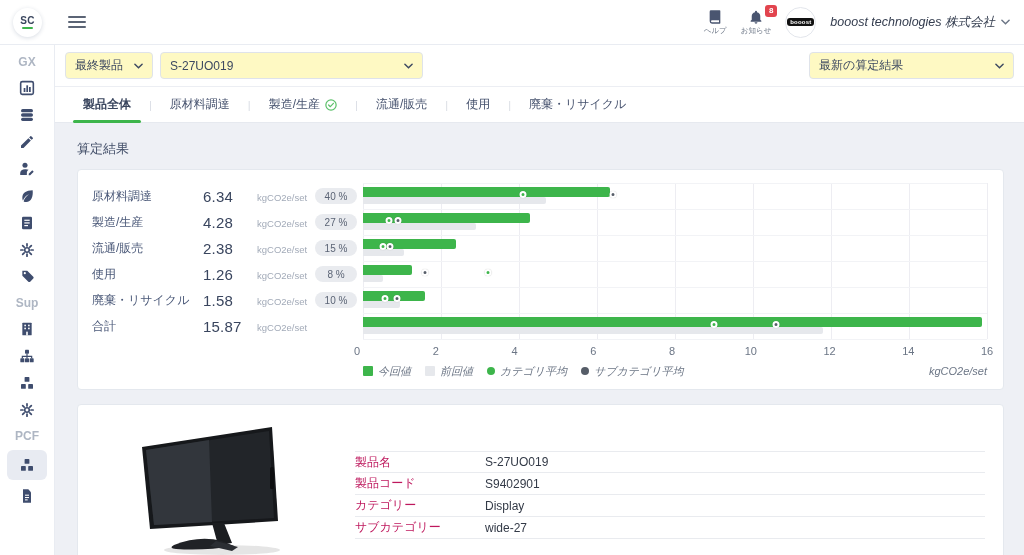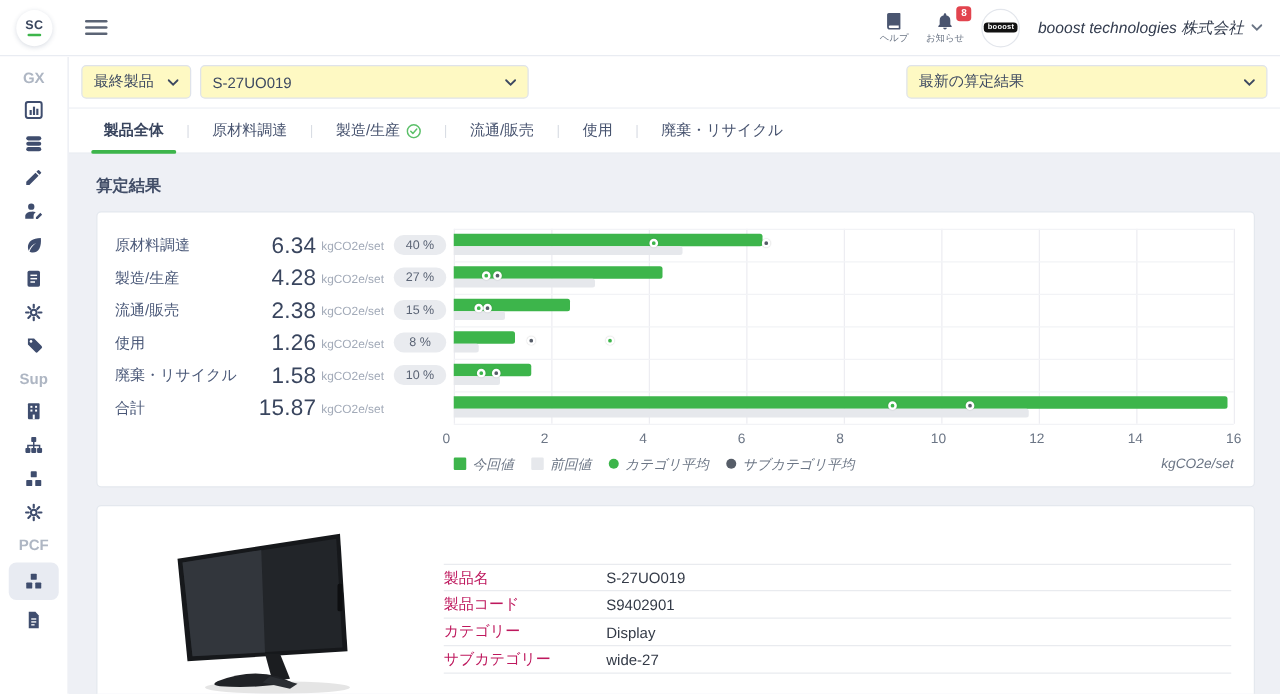--- a/index.html
+++ b/index.html
@@ -29,43 +29,43 @@
   .side-item svg { width:16px; height:16px; }
   .side-item.active { background:#e8ebf2; height:30px; margin:2px 0; }
 
   
   .main { position:absolute; top:45px; left:55px; right:0; bottom:0; overflow:hidden; background:#eef0f5; }
   .filterbar { background:#fff; display:flex; align-items:center; padding:7px 10px; border-bottom:1px solid #eceef3; }
   .select { height:27px; border:1px solid #dfe3ea; border-radius:4px; background:#fef9c3; display:flex; align-items:center; padding:0 9px; color:#3d4961; font-size:12px; cursor:pointer; }
   .select .caret { margin-left:auto; padding-left:10px; }
   .sel-type { width:88px; }
   .sel-product { width:263px; margin-left:7px; }
-  .sel-result { width:289px; margin-left:auto; }
+  .sel-result { width:205px; margin-left:auto; }
   .caret svg { width:9px; height:6px; display:block; }
 
   .tabbar { background:#fff; display:flex; align-items:center; padding:0 10px; height:36px; border-bottom:1px solid #e6e9ef; }
   .tab { padding:0 18px; height:36px; display:flex; align-items:center; gap:5px; color:#46526e; cursor:pointer; position:relative; font-size:12px; }
   .tab.active { color:#39455e; font-weight:bold; }
   .tab.active::after { content:""; position:absolute; left:8px; right:8px; bottom:0; height:3px; background:#3db54b; border-radius:2px; }
   .tab-sep { color:#d9dde4; font-size:11px; }
   .tab .chk { width:12px; height:12px; }
 
   .content { padding:12px 20px 0 22px; }
   .sec-head { display:flex; align-items:center; height:28px; }
-  .sec-title { font-size:13px; font-weight:bold; color:#424e68; }
+  .sec-title { font-size:13px; font-weight:normal; color:#424e68; }
   .confirm-btn { margin-left:auto; background:#3db54b; color:#fff; border:none; border-radius:4px; font-size:12px; padding:6px 11px; display:flex; align-items:center; gap:5px; cursor:pointer; font-family:inherit; }
   .confirm-btn svg { width:11px; height:9px; }
 
   .card { background:#fff; border:1px solid #e4e8ee; border-radius:4px; margin-top:6px; }
   .chart-card { padding:13px 16px 8px 14px; }
   .chart-wrap { display:flex; }
   .chart-left { width:265px; flex:none; }
   .cl-row { height:26px; display:flex; align-items:center; }
   .cl-label { flex:1; font-size:12px; color:#4a5878; white-space:nowrap; }
-  .cl-num { width:50px; text-align:right; font-size:18px; color:#39455e; letter-spacing:.2px; }
+  .cl-num { width:50px; text-align:left; font-size:15px; color:#39455e; letter-spacing:.2px; }
   .cl-unit { width:58px; font-size:9.5px; color:#a2aab8; margin-left:4px; padding-top:3px; }
   .cl-pill { width:42px; height:16px; border-radius:9px; background:#e9ebef; color:#5b6475; font-size:10px; display:flex; align-items:center; justify-content:center; }
   .cl-pill.hidden { visibility:hidden; }
   .plot { position:relative; flex:1; height:156px; margin-left:6px; }
   .gridv { position:absolute; top:0; bottom:0; width:1px; background:#ededf2; }
   .gridh { position:absolute; left:0; right:0; height:1px; background:#f2f3f6; }
   .band { position:absolute; left:0; right:0; height:26px; }
   .bar-cur { position:absolute; top:4px; height:10px; background:#3db54b; border-radius:0 2px 2px 0; }
   .bar-prev { position:absolute; top:14px; height:7px; background:#e6e8ec; border-radius:0 2px 2px 0; }
   .dot { position:absolute; top:8px; width:7px; height:7px; border-radius:50%; border:2px solid #fff; transform:translateX(-50%); box-shadow:0 0 1px rgba(0,0,0,.25); }

